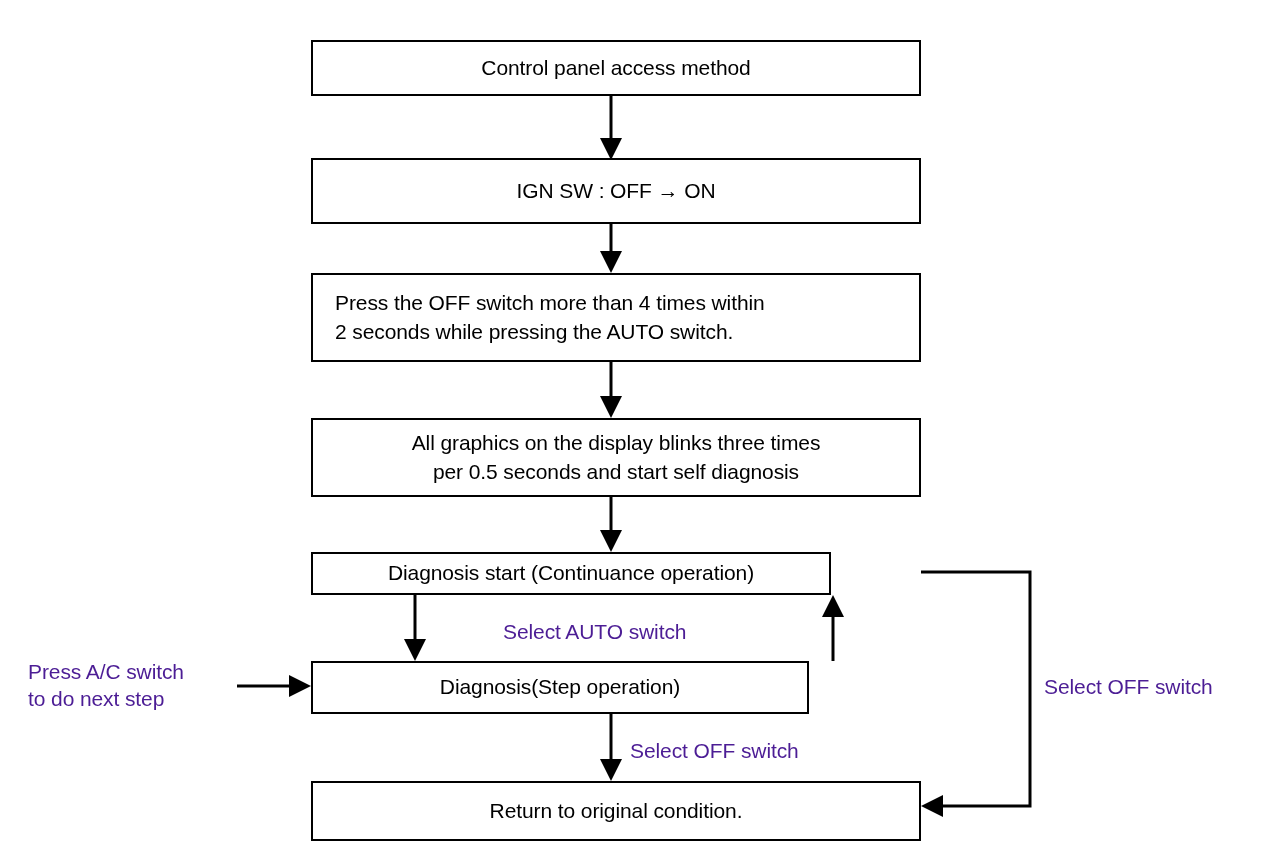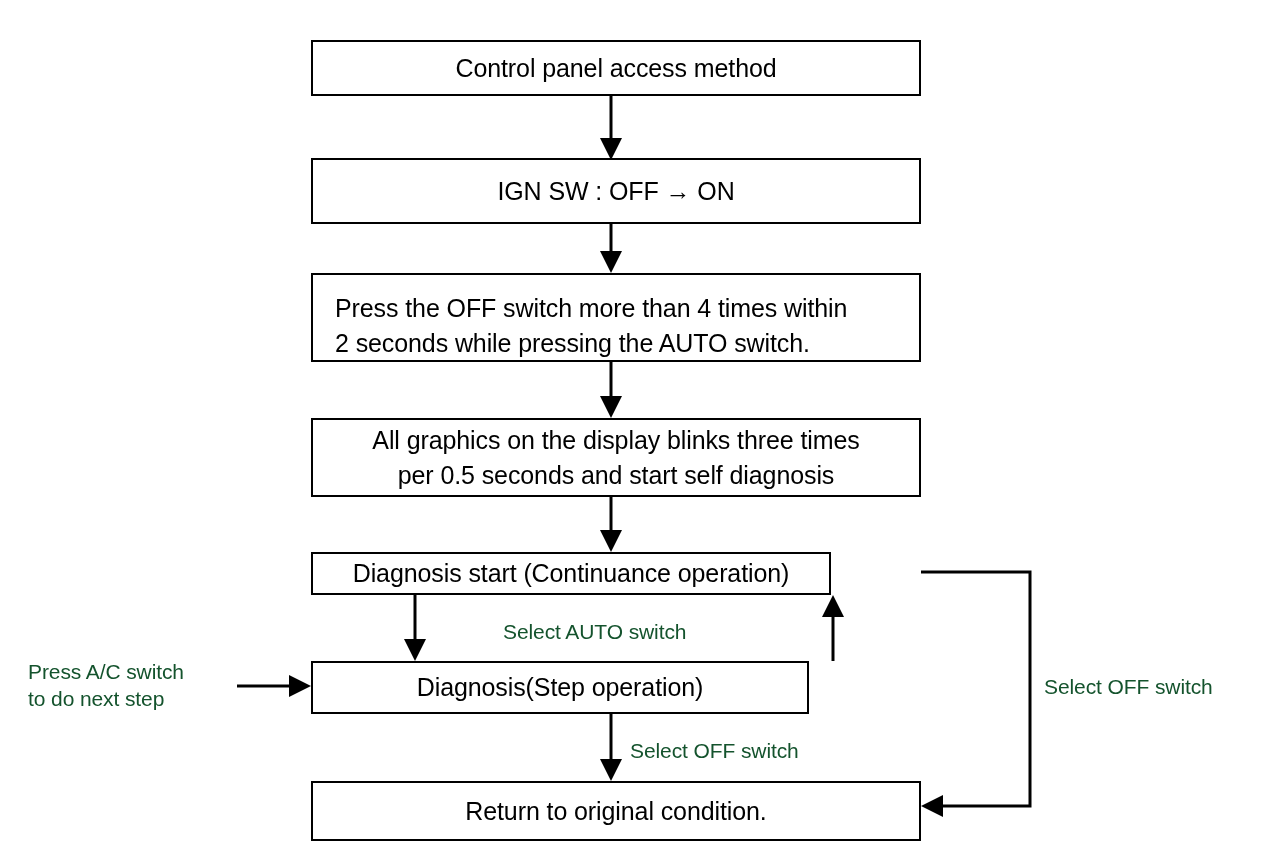--- a/index.html
+++ b/index.html
@@ -20,44 +20,43 @@
     height: 858px;
     background: #ffffff;
   }
   .node {
     position: absolute;
     box-sizing: border-box;
     border: 2px solid #000000;
     background: #ffffff;
     display: flex;
     align-items: center;
-    font-size: 25px;
+    font-size: 21px;
     line-height: 1.38;
     color: #000000;
     letter-spacing: -0.1px;
   }
   .node.center {
     justify-content: center;
     text-align: center;
   }
   .node.left {
     justify-content: flex-start;
     text-align: left;
     padding-left: 22px;
-    align-items: flex-end;
   }
   .node .txt {
     display: block;
     white-space: pre-line;
   }
   .edge-label {
     position: absolute;
     font-size: 21px;
     line-height: 1.3;
-    color: #14532d;
+    color: #4c1d95;
     white-space: pre-line;
     letter-spacing: -0.1px;
   }
   svg.wires {
     position: absolute;
     left: 0;
     top: 0;
     width: 1280px;
     height: 858px;
     pointer-events: none;

